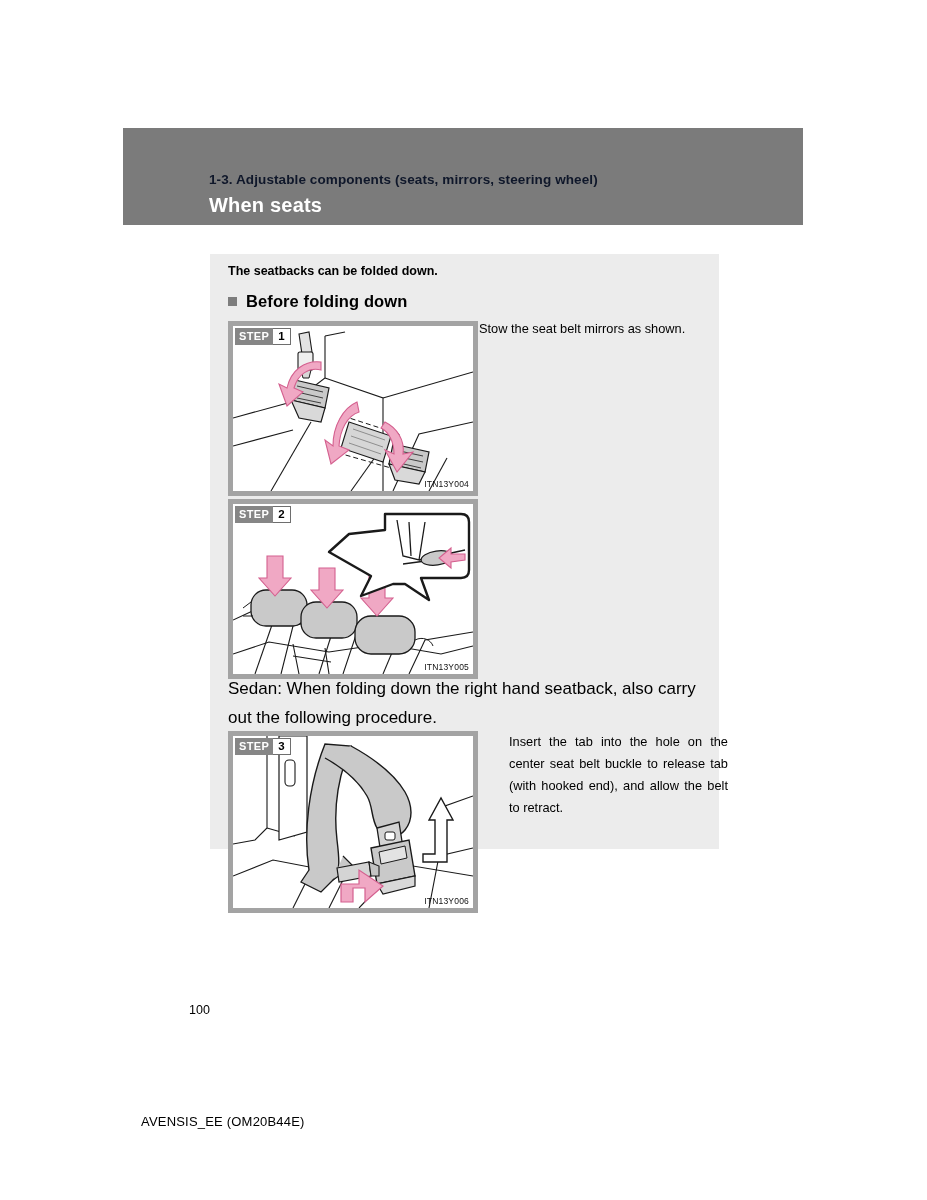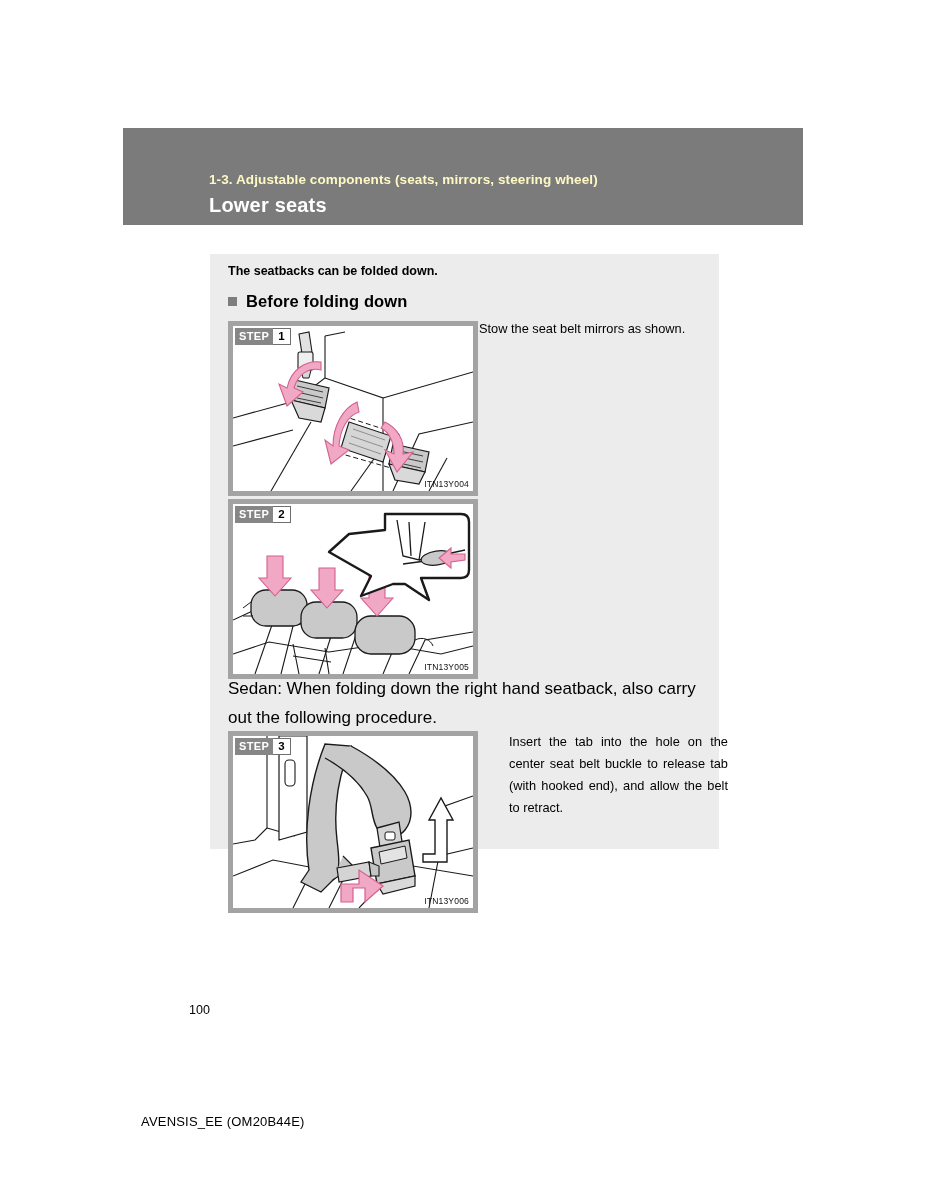--- a/index.html
+++ b/index.html
@@ -24,21 +24,21 @@
     width: 680px;
     height: 97px;
     background: #7b7b7b;
   }
   .header-section {
     position: absolute;
     left: 86px;
     top: 44px;
     font-size: 13.5px;
     font-weight: bold;
-    color: #fef9c3;
+    color: #0f172a;
     letter-spacing: 0.1px;
   }
   .header-title {
     position: absolute;
     left: 86px;
     top: 66px;
     font-size: 20px;
     font-weight: bold;
     color: #ffffff;
     letter-spacing: 0.2px;
@@ -160,21 +160,21 @@
     letter-spacing: 0.2px;
   }
 
   svg { display: block; }
 </style>
 </head>
 <body>
 
 <div class="header-bar">
   <div class="header-section">1-3. Adjustable components (seats, mirrors, steering wheel)</div>
-  <div class="header-title">Lower seats</div>
+  <div class="header-title">When seats</div>
 </div>
 
 <div class="content-panel">
 
   <div class="lead-text">The seatbacks can be folded down.</div>
 
   <div class="subhead">
     <span class="subhead-bullet"></span>
     <span class="subhead-label">Before folding down</span>
   </div>

